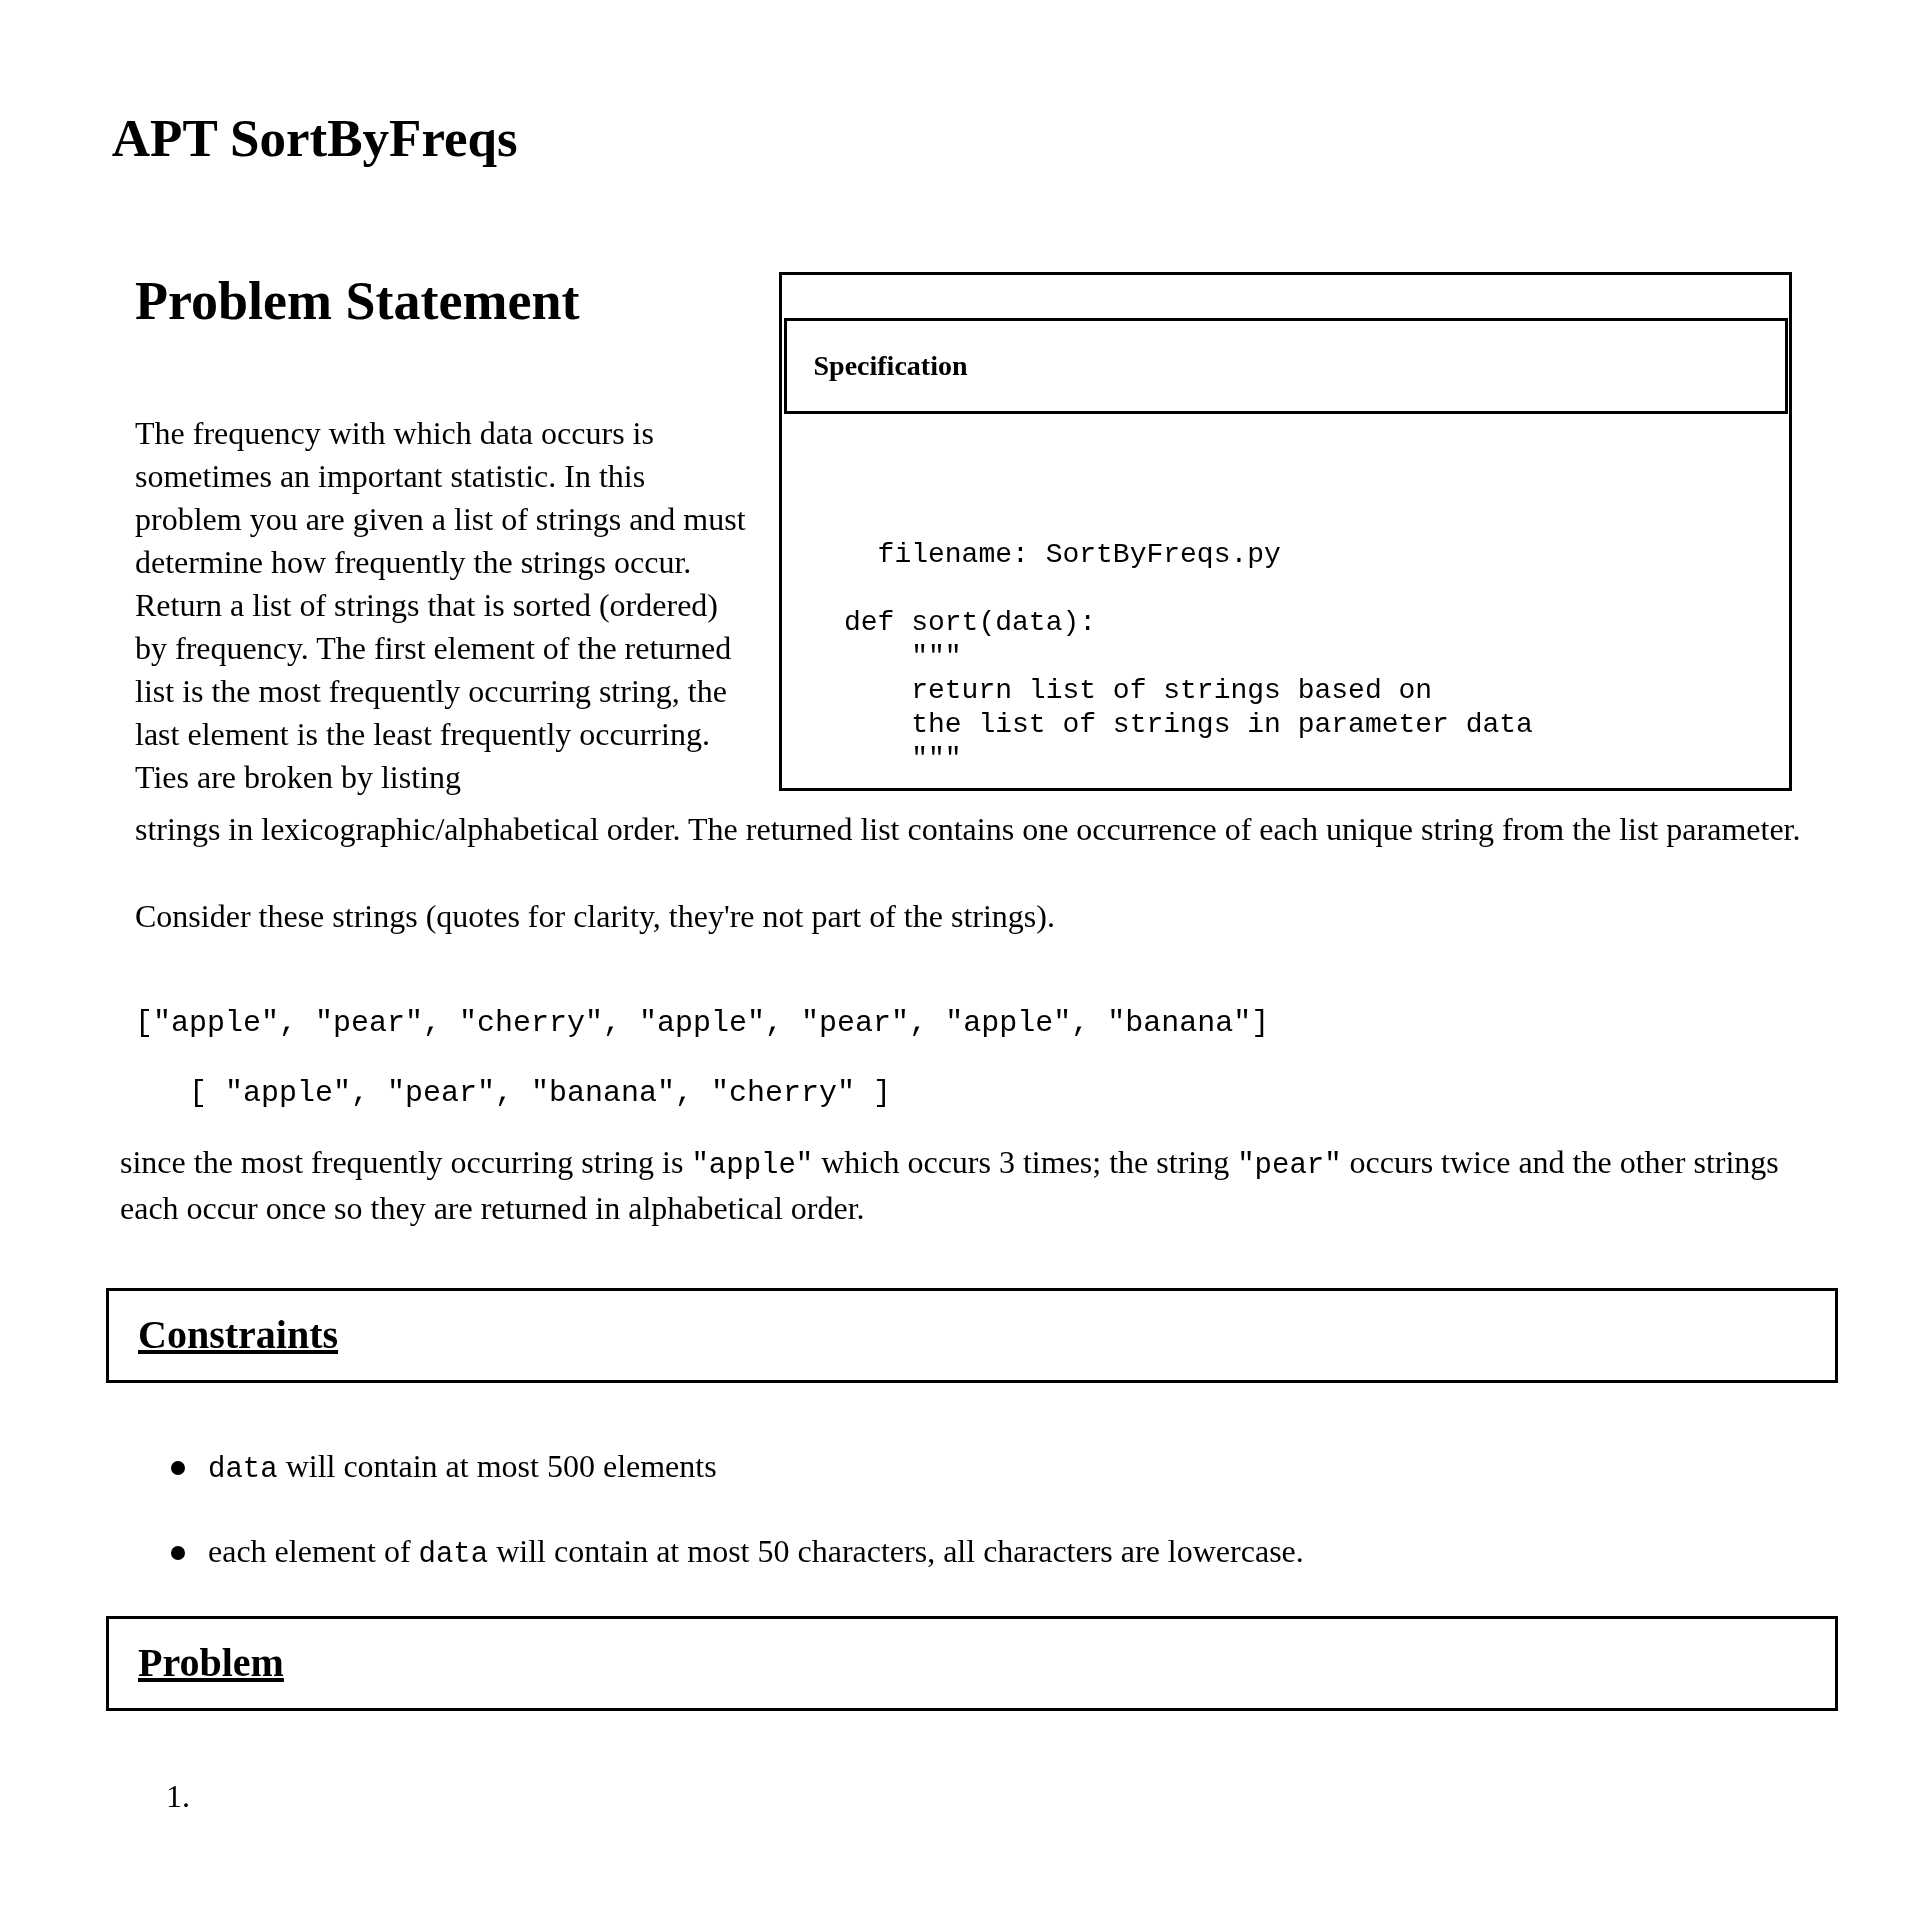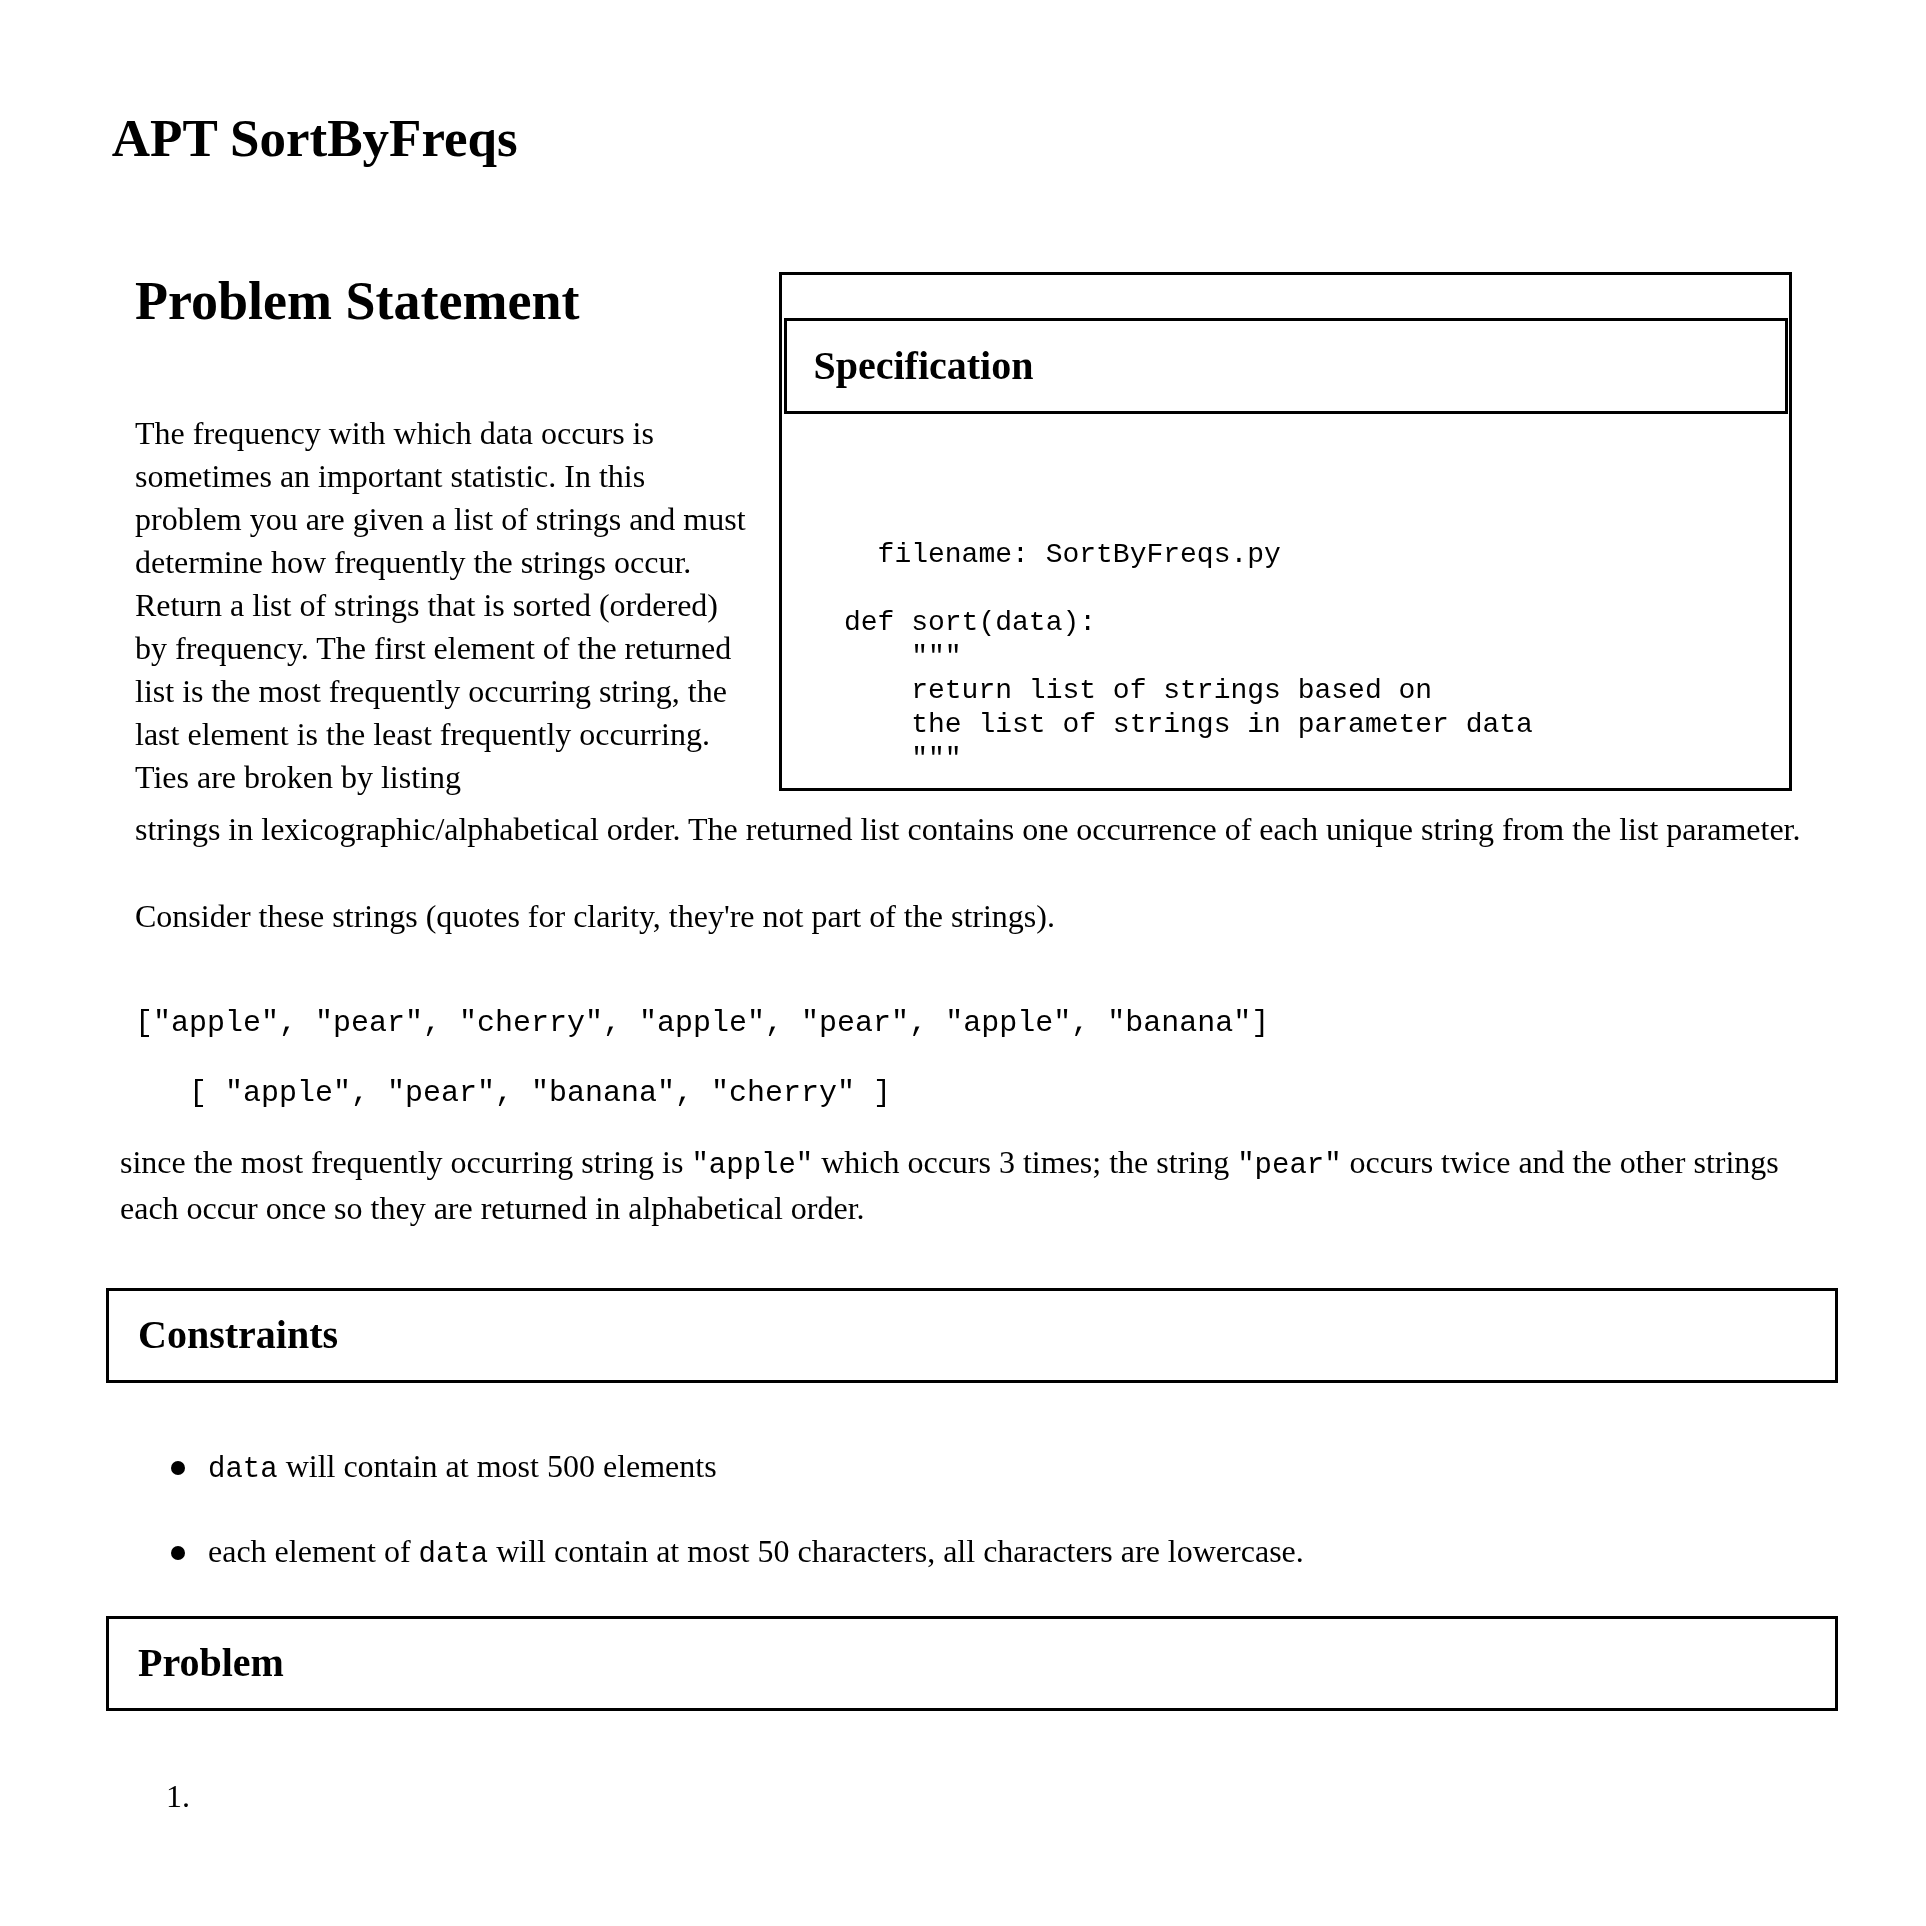--- a/index.html
+++ b/index.html
@@ -25,21 +25,21 @@
     float: right;
     width: 1013px; height: 519px;
     margin-right: 46px; margin-left: 23px;
     border: 3.1px solid #000;
   }
   .spec-gap { height: 43px; }
   .spec-header {
     border: 3.1px solid #000;
     margin: 0 1.5px;
     padding: 20px 7.7px 21px 27px;
-    font-size: 40px; font-weight: bold; line-height: 49px;
+    font-size: 28px; font-weight: bold; line-height: 49px;
     font-family: "Liberation Serif", serif;
   }
   .spec-code {
     padding: 96px 23px 0 62px;
     font-family: "Liberation Mono", monospace;
     font-size: 28px; line-height: 34px;
     white-space: pre;
   }
 
   h2.section-heading {
@@ -67,20 +67,21 @@
 
   .mono {
     font-family: "Liberation Mono", monospace;
     font-size: 29px;
   }
 
   
   .banner-box {
     border: 3.1px solid #000;
     width: 1732px;
+    text-decoration: underline;
   }
   .banner-box .banner-heading {
     margin: 0;
     padding: 19px 7.7px 21px 29px;
     font-size: 40px; font-weight: bold; line-height: 49px;
   }
   .constraints-box { margin-top: 58px; }
   .examples-box   { margin-top: 40px; }
 
   

